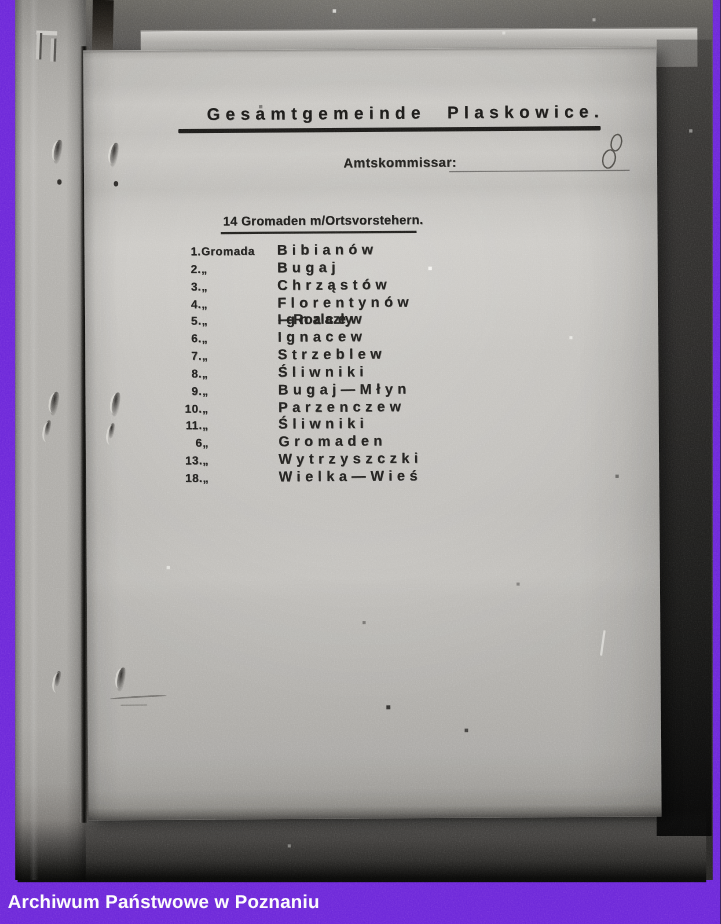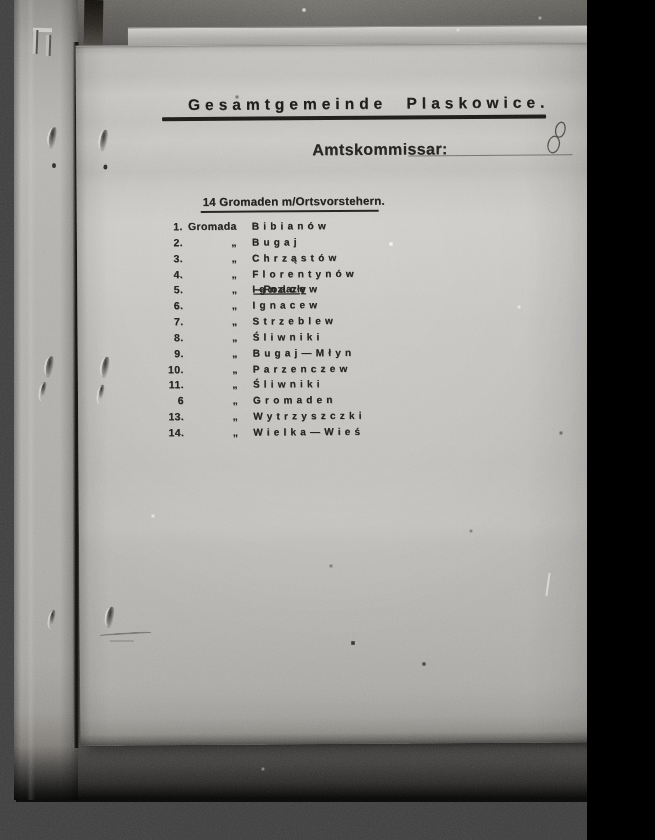--- a/index.html
+++ b/index.html
@@ -1,18 +1,18 @@
 <!DOCTYPE html>
 <html><head>
 <meta charset="utf-8">
 <style>
   html,body{margin:0;padding:0;background:#000;}
   .scene{
-    position:relative;width:587px;height:840px;overflow:hidden;
-    background:#404040;font-family:"Liberation Sans",sans-serif;
+    position:relative;width:655px;height:840px;overflow:hidden;
+    background:#6d28d9;font-family:"Liberation Sans",sans-serif;
   }
   .scene *{position:absolute;box-sizing:border-box;}
 
   
   .table-bg{
     left:14px;top:0;width:634px;height:800px;
     background:
       radial-gradient(ellipse 60% 28% at 50% 2%, rgba(255,255,255,.10), rgba(255,255,255,0) 70%),
       linear-gradient(180deg,#67655f 0,#5d5b57 18px,#545250 42px,#4b4946 75px,#444240 130px,
         #3f3d3b 300px,#393836 520px,#31302e 700px,#272624 800px);
@@ -88,33 +88,33 @@
         #c3c1bd 75px,#c9c7c3 95px,#c1bfbb 118px,#bfbdb9 126px,#c6c4c0 140px,#cdcbc7 175px,
         #cbc9c5 215px,#c6c4c0 280px,#c3c1bd 420px,#c8c6c2 480px,#c3c1bd 500px,#bfbdb9 560px,
         #b7b5b1 640px,#aaa8a4 672px,#96948f 688px,#6e6c68 695px,#4a4846 700px);
     color:#21201e;
   }
   .page .txt{text-shadow:.3px .3px .5px rgba(25,24,22,.55);}
 
   .doc-title{left:112px;top:50px;font-size:15.5px;font-weight:bold;letter-spacing:5px;
     word-spacing:10px;white-space:nowrap;color:#1b1a18;}
   .title-rule{left:86px;top:71px;width:384px;height:3.5px;background:#1c1b19;border-radius:1px;}
-  .amts-label{left:236px;top:96px;font-size:16px;font-weight:bold;letter-spacing:.4px;color:#23221f;}
+  .amts-label{left:236px;top:96px;font-size:12px;font-weight:bold;letter-spacing:.4px;color:#23221f;}
   .amts-line{left:332px;top:111px;width:164px;height:0;border-top:1.2px solid rgba(50,48,45,.55);}
   .hw-eight{left:468px;top:76px;width:28px;height:38px;}
 
   .list-header{left:126px;top:150px;font-size:11.5px;font-weight:bold;letter-spacing:.2px;color:#1e1d1b;}
   .header-rule{left:124px;top:165px;width:178px;height:1.6px;background:#23221f;}
 
   .gromada-list{left:0;top:174px;width:100%;}
   .row{position:static;display:flex;align-items:baseline;height:15.85px;padding-left:84px;
     font-weight:bold;color:#21201e;}
   .row .num{position:static;width:22px;text-align:right;font-size:10.5px;letter-spacing:.4px;}
-  .row .pre{position:static;width:54px;text-align:right;font-size:10.5px;letter-spacing:.4px;}
-  .row .nm{position:static;padding-left:15px;font-size:10px;letter-spacing:4.2px;white-space:nowrap;text-decoration:underline;}
+  .row .pre{position:static;width:54px;text-align:left;font-size:10.5px;letter-spacing:.4px;}
+  .row .nm{position:static;padding-left:15px;font-size:13px;letter-spacing:4.2px;white-space:nowrap;}
   .row .nm .tight{position:static;letter-spacing:.3px;margin-left:1px;text-align:right;}
 
   
   .tear{width:7px;height:22px;border-radius:60% 40% 50% 55%;
     background:radial-gradient(ellipse at 42% 30%, rgba(18,16,14,.8), rgba(18,16,14,.15) 65%, rgba(0,0,0,0) 85%);
     transform:rotate(9deg);}
   .tear::before{content:'';position:absolute;left:-2px;top:1px;width:8px;height:19px;border-radius:50%;
     border-left:2px solid rgba(235,233,228,.55);}
   .tear.small{height:14px;width:5px;}
   .tear-dot{width:4px;height:5px;border-radius:50%;background:rgba(22,20,18,.85);}
@@ -234,21 +234,21 @@
           <span class="num">6</span>
           <span class="pre">„</span>
           <span class="nm"><span>Gromaden</span><span class="tight"></span></span>
         </div>
       <div class="row txt">
           <span class="num">13.</span>
           <span class="pre">„</span>
           <span class="nm"><span>Wytrzyszczki</span><span class="tight"></span></span>
         </div>
       <div class="row txt">
-          <span class="num">14.</span>
+          <span class="num">18.</span>
           <span class="pre">„</span>
           <span class="nm"><span>Wielka—Wieś</span><span class="tight"></span></span>
         </div>
     </div>
 
     <div class="tear" style="left:24px;top:83px;"></div>
     <div class="tear-dot" style="left:27px;top:118px;"></div>
     <div class="tear" style="left:24px;top:310px;"></div>
     <div class="tear small" style="left:21px;top:338px;"></div>
     <div class="tear" style="left:27px;top:560px;"></div>
@@ -259,20 +259,21 @@
   <div class="tear" style="left:49px;top:127px;"></div>
   <div class="tear-dot" style="left:52px;top:163px;"></div>
   <div class="tear" style="left:46px;top:356px;"></div>
   <div class="tear small" style="left:41px;top:382px;"></div>
   <div class="tear small" style="left:50px;top:610px;"></div>
 
   <div class="scratch-white"></div>
   <div class="specks-white"></div>
   <div class="specks-dark"></div>
 
+  <div class="watermark">Archiwum Państwowe w Poznaniu</div>
 
   <svg class="grain" width="655" height="840" aria-hidden="true">
     <filter id="grainF" x="0" y="0" width="100%" height="100%">
       <feTurbulence type="fractalNoise" baseFrequency="0.8" numOctaves="2" seed="7" stitchTiles="stitch"></feTurbulence>
       <feColorMatrix type="saturate" values="0"></feColorMatrix>
       <feComponentTransfer>
           <feFuncA type="linear" slope="0.5" intercept="0"></feFuncA>
         </feComponentTransfer>
     </filter>
     <rect width="655" height="840" filter="url(#grainF)"></rect>

